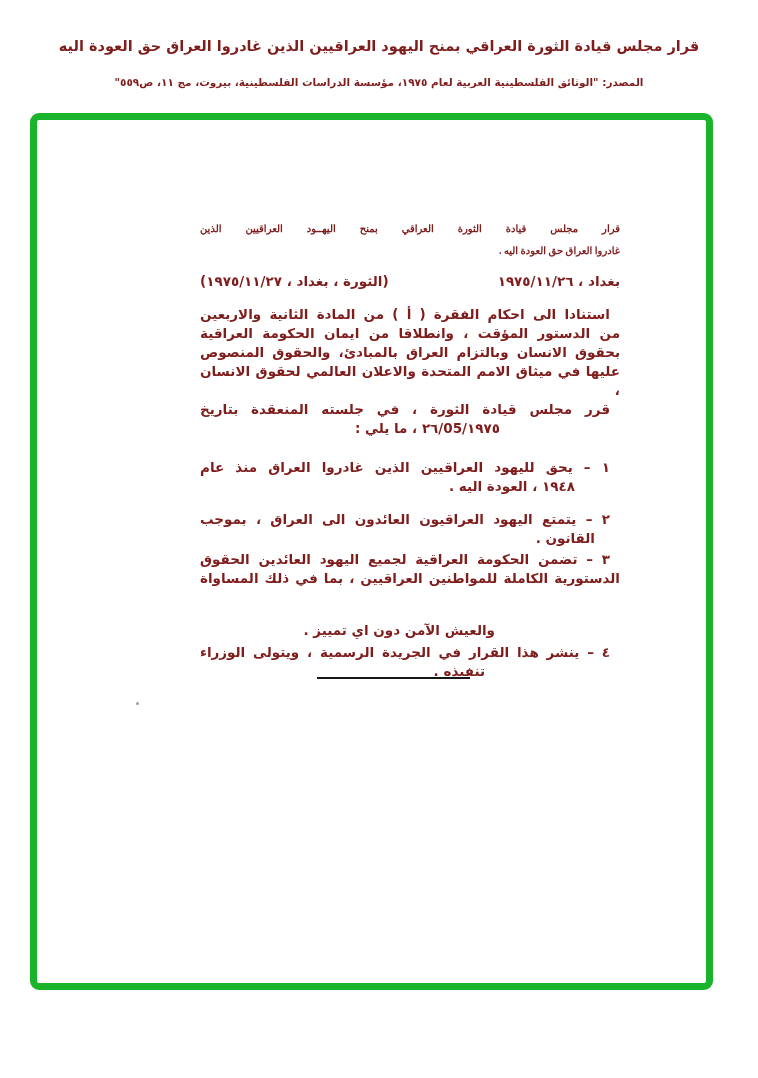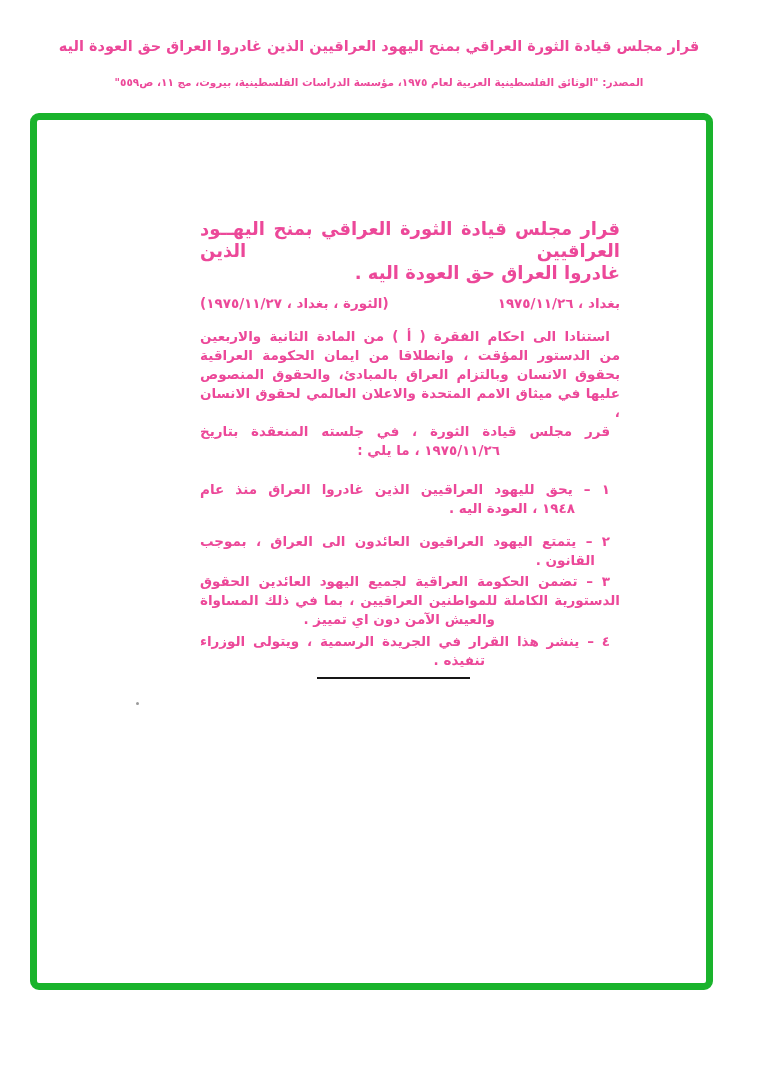--- a/index.html
+++ b/index.html
@@ -1,21 +1,21 @@
 <!DOCTYPE html>
 <html lang="ar" dir="rtl"><head>
 <meta charset="utf-8">
 <style>
   html,body{margin:0;padding:0;background:#ffffff;}
   .page{
     position:relative;
     width:758px;height:1078px;
     background:#ffffff;
     font-family:"DejaVu Sans", sans-serif;
-    color:#ec4899;
+    color:#7f1d1d;
     direction:rtl;
     overflow:hidden;
   }
   .hdr-title{
     position:absolute;top:38px;left:0;right:0;
     text-align:center;
     font-size:14.5px;font-weight:700;
     letter-spacing:0;
   }
   .hdr-source{
@@ -43,21 +43,21 @@
   .doc-body > :nth-child(4){margin-bottom:14px;}
   .doc-body > :nth-child(5){margin-bottom:2px;}
   .doc-body > :nth-child(6){margin-bottom:3px;}
   .ln{
     min-height:19px;line-height:19px;
     font-size:13.5px;font-weight:600;
     white-space:normal;
   }
   .ln.j{text-align:justify;text-align-last:justify;}
   .ln.r{text-align:right;}
-  .b-doc-title .ln{font-size:18px;line-height:22px;font-weight:700;}
+  .b-doc-title .ln{font-size:10px;line-height:22px;font-weight:700;font-family:Liberation Serif, serif;}
   .b-dateline{
     display:flex;justify-content:space-between;align-items:baseline;
     font-size:13.5px;font-weight:600;line-height:19px;
   }
   .doc-rule{
     position:absolute;left:280px;top:557px;
     width:153px;height:2px;background:#161616;
   }
   .speck{
     position:absolute;left:99px;top:582px;
@@ -82,34 +82,34 @@
         <div class="block b-dateline">
           <span>بغداد ، ١٩٧٥/١١/٢٦</span>
           <span>(الثورة ، بغداد ، ١٩٧٥/١١/٢٧)</span>
         </div>
         <div class="block b-para">
           <div class="ln j" style="padding-left: 0px; padding-right: 10px;">استنادا الى احكام الفقرة ( أ ) من المادة الثانية والاربعين</div>
           <div class="ln j">من الدستور المؤقت ، وانطلاقا من ايمان الحكومة العراقية</div>
           <div class="ln j">بحقوق الانسان وبالتزام العراق بالمبادئ، والحقوق المنصوص</div>
           <div class="ln j">عليها في ميثاق الامم المتحدة والاعلان العالمي لحقوق الانسان ،</div>
           <div class="ln j" style="padding-left: 0px; padding-right: 10px;">قرر مجلس قيادة الثورة ، في جلسته المنعقدة بتاريخ</div>
-          <div class="ln r" style="padding-left: 0px; padding-right: 120px;">١٩٧٥/١١/٢٦ ، ما يلي :</div>
+          <div class="ln r" style="padding-left: 0px; padding-right: 120px;">١٩٧٥/05/٢٦ ، ما يلي :</div>
         </div>
         <div class="block b-para">
           <div class="ln j" style="padding-left: 0px; padding-right: 10px;">١ – يحق لليهود العراقيين الذين غادروا العراق منذ عام</div>
           <div class="ln r" style="padding-left: 0px; padding-right: 45px;">١٩٤٨ ، العودة اليه .</div>
         </div>
         <div class="block b-para">
           <div class="ln j" style="padding-left: 0px; padding-right: 10px;">٢ – يتمتع اليهود العراقيون العائدون الى العراق ، بموجب</div>
           <div class="ln r" style="padding-left: 0px; padding-right: 25px;">القانون .</div>
         </div>
         <div class="block b-para">
           <div class="ln j" style="padding-left: 0px; padding-right: 10px;">٣ – تضمن الحكومة العراقية لجميع اليهود العائدين الحقوق</div>
           <div class="ln j">الدستورية الكاملة للمواطنين العراقيين ، بما في ذلك المساواة</div>
-          <div class="ln r" style="padding-left: 0px; padding-right: 125px;">والعيش الآمن دون اي تمييز .</div>
+          <div class="ln r" style="padding-left: 0px; padding-right: 125px; margin-top: 33px;">والعيش الآمن دون اي تمييز .</div>
         </div>
         <div class="block b-para">
           <div class="ln j" style="padding-left: 0px; padding-right: 10px;">٤ – ينشر هذا القرار في الجريدة الرسمية ، ويتولى الوزراء</div>
           <div class="ln r" style="padding-left: 0px; padding-right: 135px;">تنفيذه .</div>
         </div>
       </div>
     <div class="doc-rule"></div>
     <div class="speck"></div>
   </div>
 

